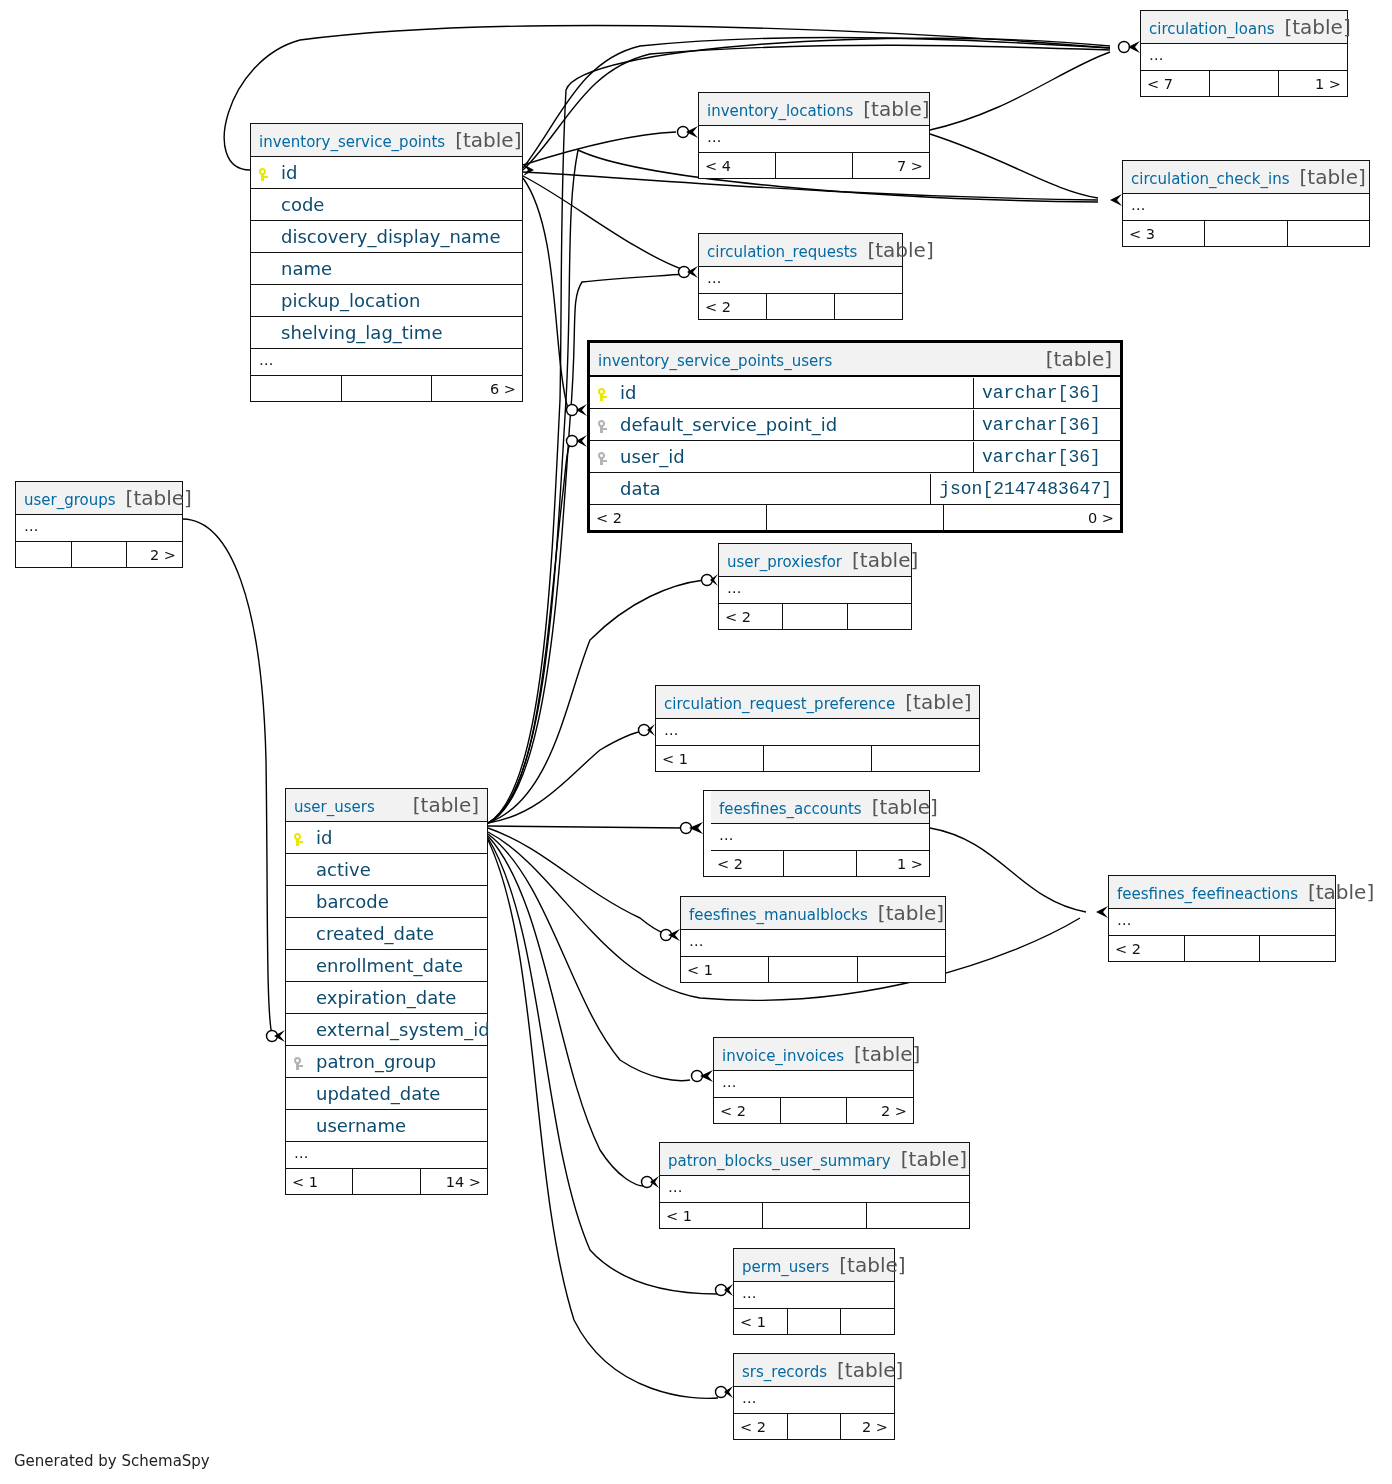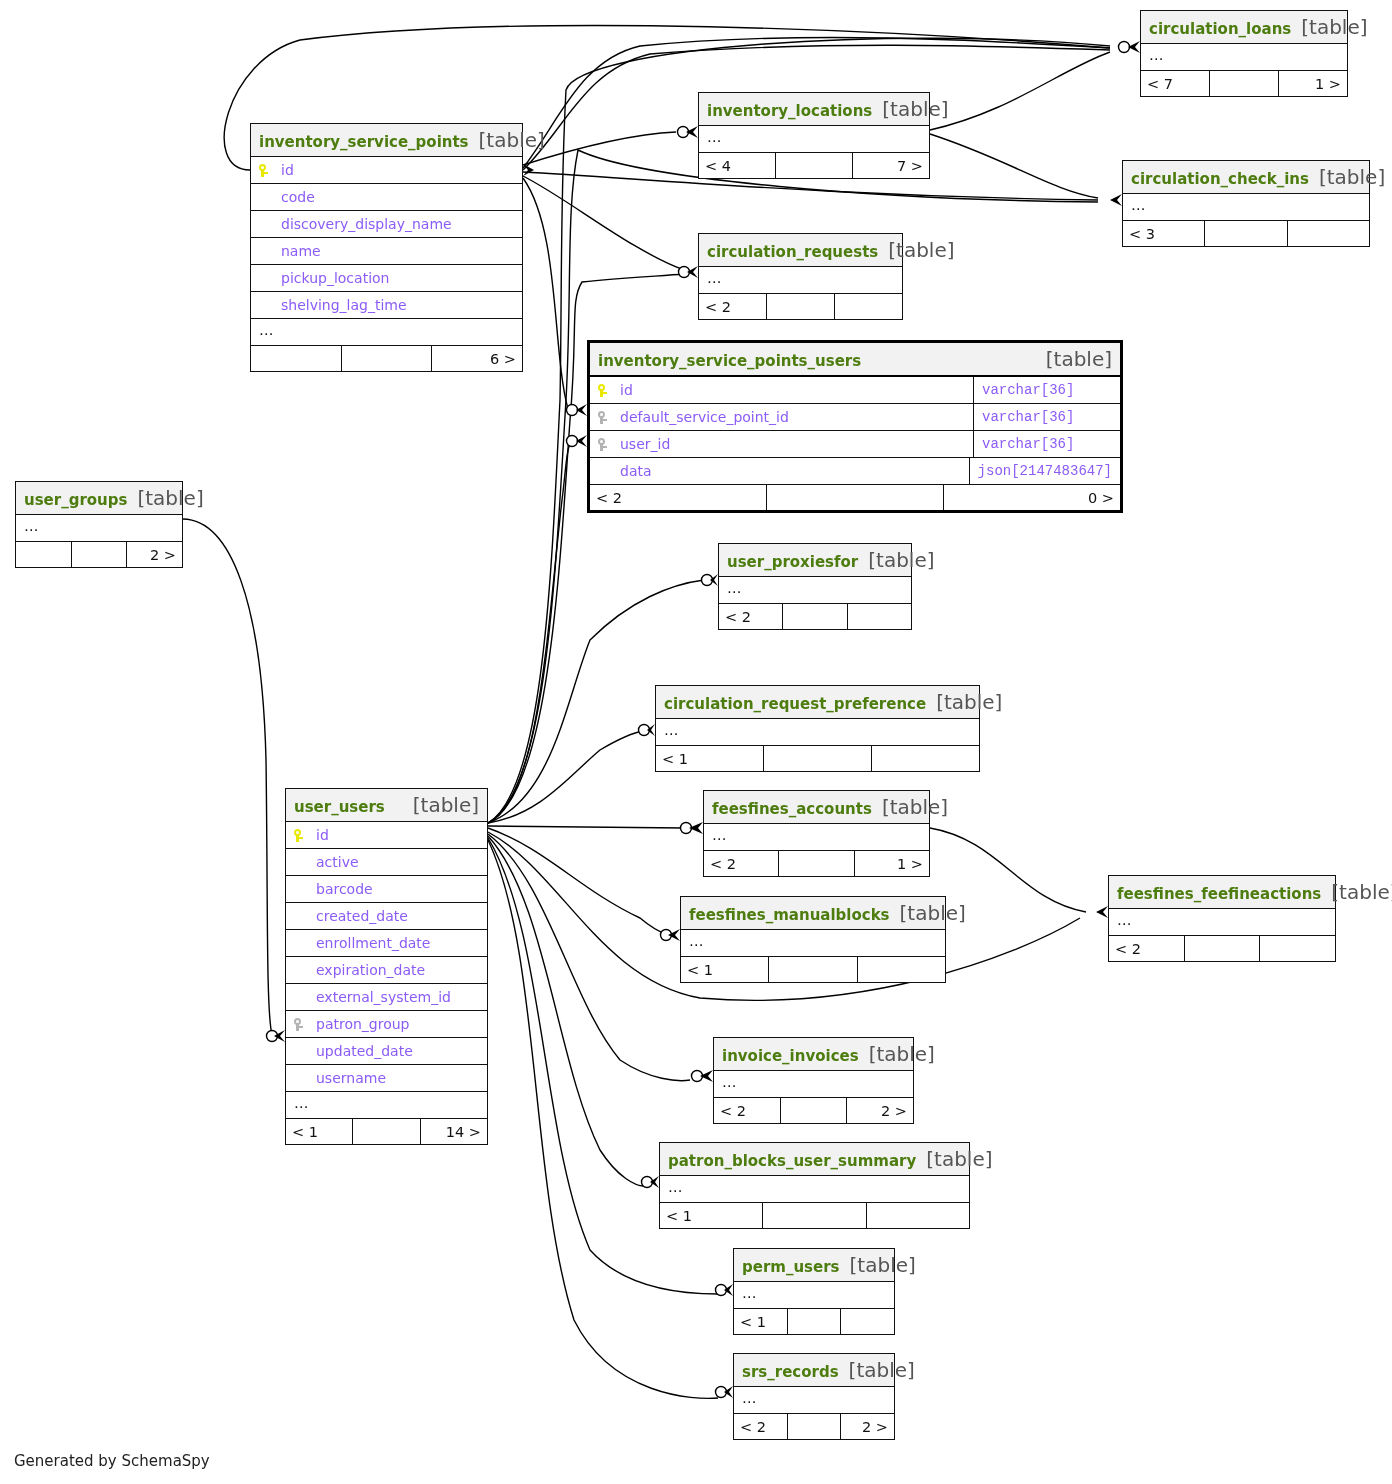--- a/index.html
+++ b/index.html
@@ -5,23 +5,23 @@
 <style>
   html,body{margin:0;padding:0;background:#ffffff;}
   body{font-family:"DejaVu Sans","Liberation Sans",sans-serif;}
   #canvas{position:relative;width:1392px;height:1484px;overflow:hidden;background:#fff;}
   svg#edges{position:absolute;left:0;top:0;width:1392px;height:1484px;pointer-events:none;}
   .tbl{position:absolute;border:1px solid #111;background:#fff;box-sizing:border-box;}
   .tbl.focus{border:3px solid #000;}
   .hdr{background:#f2f2f2;border-bottom:1px solid #111;padding:4px 8px;
        display:flex;align-items:baseline;justify-content:space-between;white-space:nowrap;}
   .tbl.focus .hdr{border-bottom:2px solid #000;}
-  .hdr .nm{font-weight:bold;font-size:15px;color:#4d7c0f;}
+  .hdr .nm{font-weight:normal;font-size:15px;color:#0369a1;}
   .hdr .tg{font-size:20px;color:#555;padding-left:10px;}
-  .col{border-bottom:1px solid #111;padding:5px 8px 5px 8px;font-size:14px;color:#8b5cf6;
+  .col{border-bottom:1px solid #111;padding:5px 8px 5px 8px;font-size:18px;color:#0c4a6e;
        display:flex;align-items:center;white-space:nowrap;box-sizing:border-box;}
   .col .kw{width:22px;display:inline-block;flex:0 0 22px;}
   .col .cn{flex:1 1 auto;}
   .col .ct{flex:0 0 auto;padding-left:10px;border-left:1px solid #111;margin:-5px -8px -5px 8px;
            padding:5px 8px;min-width:130px;font-family:Liberation Mono, monospace;}
   .col.ellip{padding:3px 8px 7px 8px;font-size:14.5px;letter-spacing:1px;color:#111;}
   .foot{display:flex;height:25px;box-sizing:border-box;}
   .foot div{flex:1 1 0;border-right:1px solid #111;font-size:14.5px;color:#111;
             padding:2px 6px;box-sizing:border-box;display:flex;align-items:center;}
   .foot div:last-child{border-right:none;justify-content:flex-end;}
@@ -333,21 +333,21 @@
         </div>
         <div class="col ellip">
           <span>…</span>
         </div>
         <div class="foot">
           <div>&lt; 1</div>
           <div></div>
           <div>14 &gt;</div>
         </div>
       </div>
-      <div class="tbl" style="left: 703px; top: 790px; width: 227px;">
+      <div class="tbl" style="left: 703px; top: 790px; width: 227px; padding-left: 7px;">
         <div class="hdr">
           <span class="nm">feesfines_accounts</span>
           <span class="tg">[table]</span>
         </div>
         <div class="col ellip">
           <span>…</span>
         </div>
         <div class="foot">
           <div>&lt; 2</div>
           <div></div>

